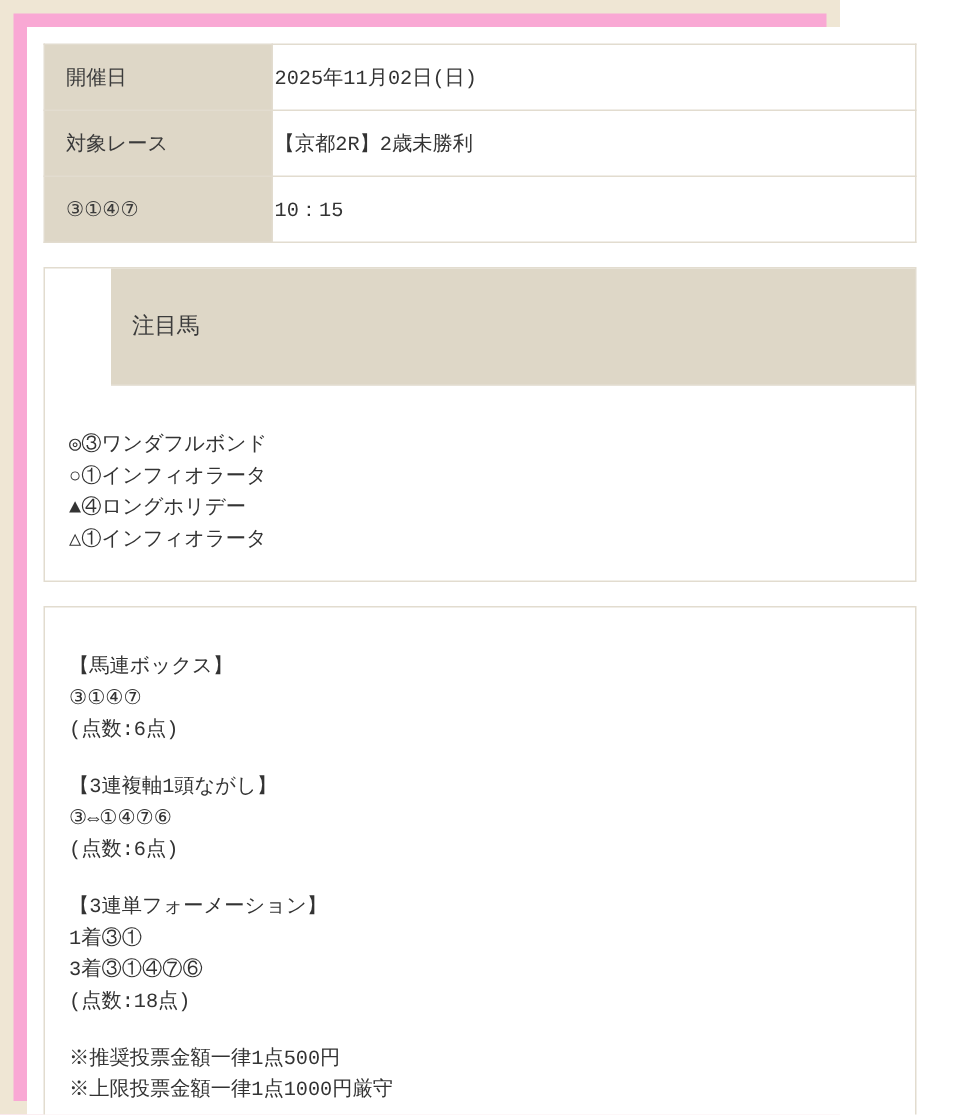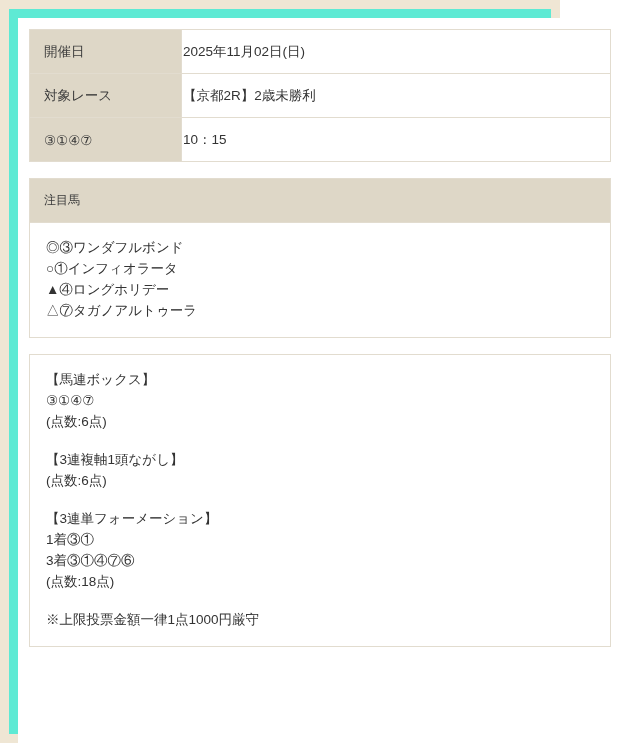--- a/index.html
+++ b/index.html
@@ -11,26 +11,27 @@
     height: 743px;
     background: #ffffff;
     font-family: "Liberation Sans", sans-serif;
     color: #333333;
     overflow: hidden;
   }
   .page {
     position: relative;
     width: 560px;
     height: 743px;
-    background: #5eead4;
+    background: #f9a8d4;
     box-sizing: border-box;
     border-left: 9px solid #efe6d4;
     border-right: 9px solid #efe6d4;
     border-top: 9px solid #efe6d4;
     border-bottom: 9px solid #efe6d4;
+    font-family: Liberation Mono, monospace;
   }
   .inner {
     position: absolute;
     left: 9px;
     top: 9px;
     width: 604px;
     height: 725px;
     background: #ffffff;
     padding: 11px 11px 0 11px;
     box-sizing: border-box;
@@ -65,26 +66,27 @@
 
   
   .section {
     border: 1px solid #e2dccf;
     margin-bottom: 16px;
     background: #ffffff;
   }
   .section-head {
     background: #ded7c7;
     color: #3b3b3b;
-    font-size: 12px;
-    padding: 13px 14px;
+    font-size: 15px;
+    padding: 29px 14px;
     border-bottom: 1px solid #e2dccf;
+    margin-left: 44px;
   }
   .section-body {
-    padding: 14px 16px 16px 16px;
+    padding: 30px 16px 16px 16px;
   }
   .line {
     font-size: 13.5px;
     line-height: 21px;
     white-space: pre;
   }
   .group {
     margin-bottom: 17px;
   }
   .group:last-child {
@@ -116,46 +118,48 @@
         </tr>
       </tbody>
     </table>
 
     <div class="section">
       <div class="section-head">注目馬</div>
       <div class="section-body">
         <div class="line">◎③ワンダフルボンド</div>
         <div class="line">○①インフィオラータ</div>
         <div class="line">▲④ロングホリデー</div>
-        <div class="line">△⑦タガノアルトゥーラ</div>
+        <div class="line">△①インフィオラータ</div>
       </div>
     </div>
 
     <div class="section">
       <div class="section-body">
 
         <div class="group">
           <div class="line">【馬連ボックス】</div>
           <div class="line">③①④⑦</div>
           <div class="line">(点数:6点)</div>
         </div>
 
         <div class="group">
           <div class="line">【3連複軸1頭ながし】</div>
+          <div class="line">③⇔①④⑦⑥</div>
           <div class="line">(点数:6点)</div>
         </div>
 
         <div class="group">
           <div class="line">【3連単フォーメーション】</div>
           <div class="line">1着③①</div>
           <div class="line">3着③①④⑦⑥</div>
           <div class="line">(点数:18点)</div>
         </div>
 
         <div class="group note">
+          <div class="line">※推奨投票金額一律1点500円</div>
           <div class="line">※上限投票金額一律1点1000円厳守</div>
         </div>
 
       </div>
     </div>
 
   </div>
 </div>
 
 </body></html>

